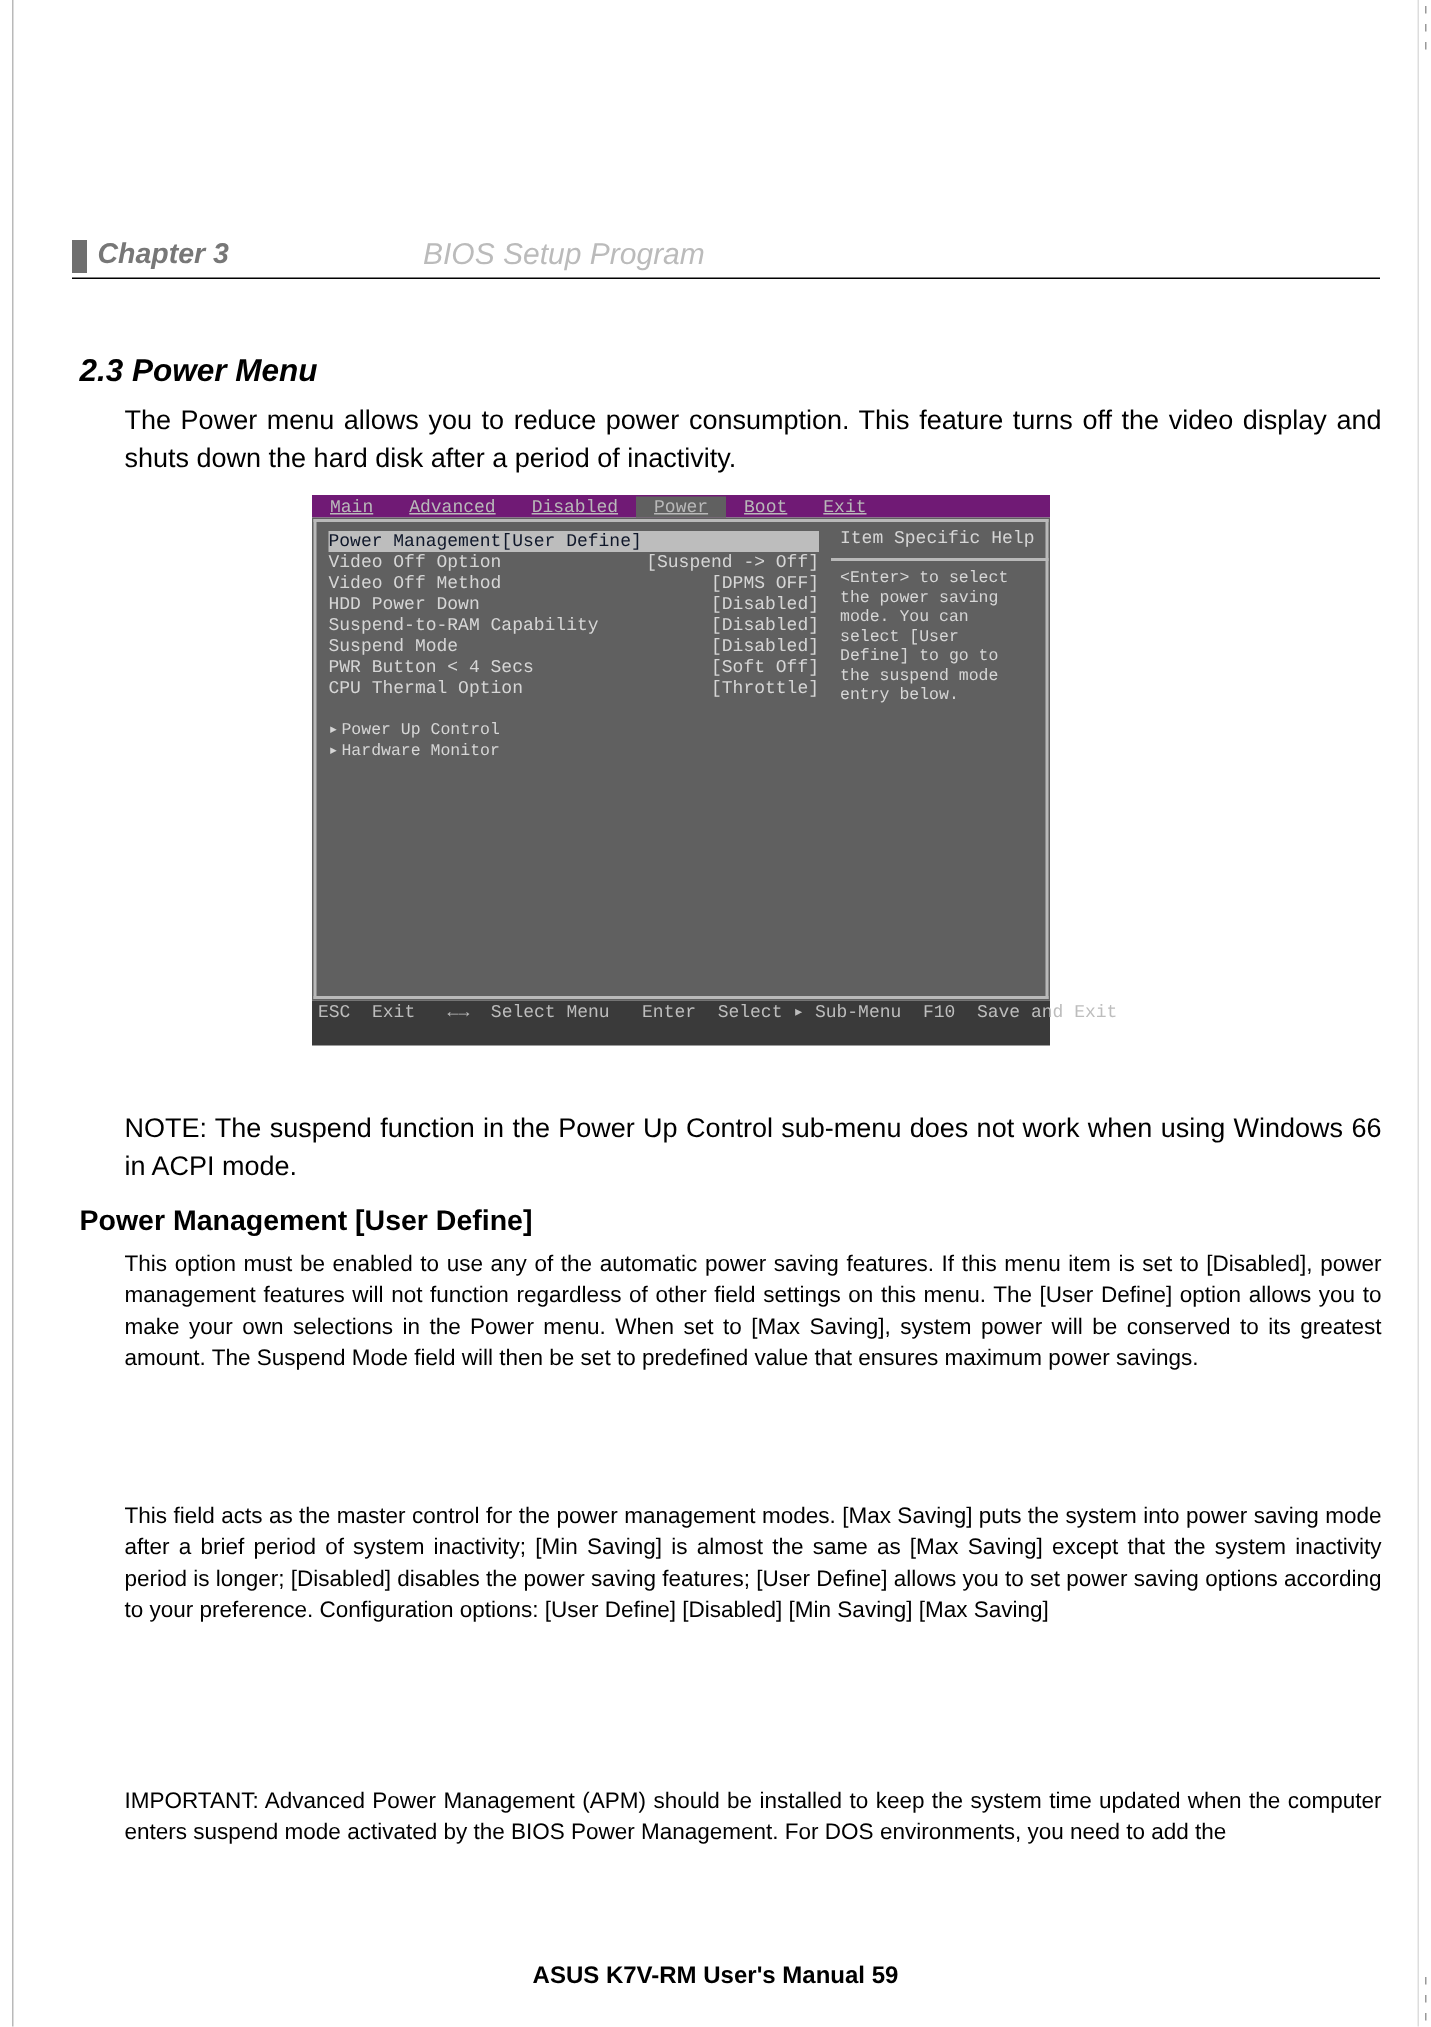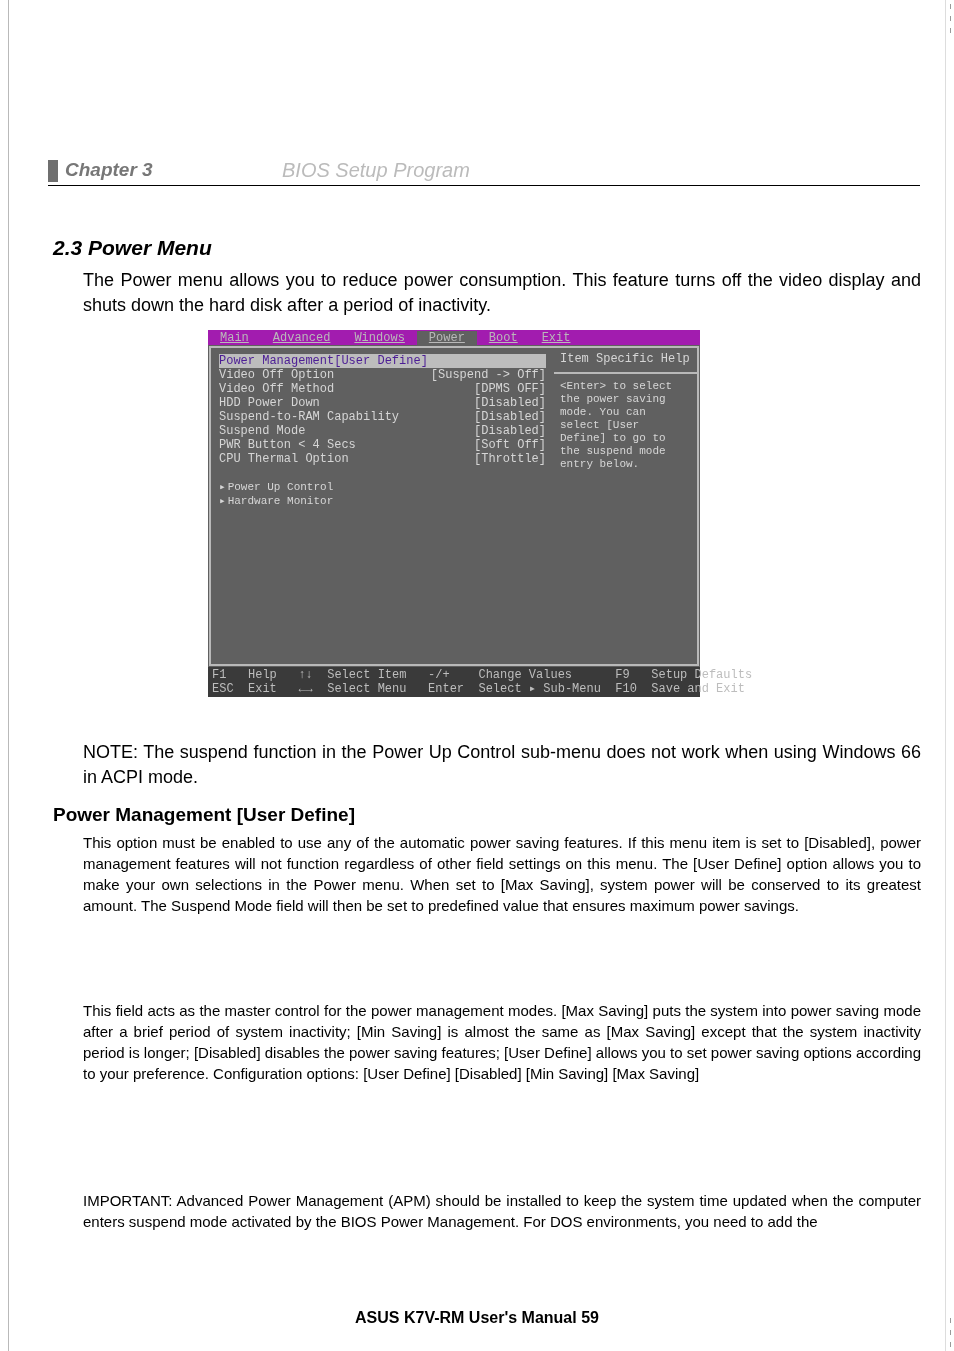--- a/index.html
+++ b/index.html
@@ -73,21 +73,21 @@
   .bios-title {
     text-align: center;
     font-size: 12px;
     color: #c9c9c9;
     background: #606060;
     padding: 0 0 0 0;
     height: 13px; line-height: 13px;
   }
   .bios-tabs {
     display: flex;
-    background: #a21caf;
+    background: #701a75;
     height: 15px;
     font-size: 12px;
     align-items: center;
     color: #b9b9b9;
   }
   .bios-tab {
     padding: 0 12px;
     text-decoration: underline;
     text-underline-offset: 1px;
   }
@@ -106,21 +106,21 @@
     margin: 1px 0 1px 1px;
     padding: 6px 8px;
     font-size: 12px;
     line-height: 14px;
     color: #d6d6d6;
   }
   .bios-left .row { display:flex; justify-content:space-between; }
   .bios-left .row .k { white-space:pre; }
   .bios-left .row .v { white-space:pre; }
   .bios-left .sub { font-size:11px; }
-  .bios-left .hl { background:#bdbdbd; color:#4c1d95; display:inline-block; width:100%; }
+  .bios-left .hl { background:#bdbdbd; color:#0f172a; display:inline-block; width:100%; }
   .tri::before { content:"▸"; margin-right:2px; font-size:11px; }
 
   .bios-right {
     flex: 1;
     display:flex; flex-direction:column;
     margin: 1px 1px 1px 0;
   }
   .bios-right-top {
     border: 2px solid #b9b9b9;
     border-left:none;
@@ -186,21 +186,21 @@
 <div class="subtitle">BIOS Setup Program</div>
 <div class="header-rule"></div>
 
 <div class="section-heading">2.3 Power Menu</div>
 <div class="intro">The Power menu allows you to reduce power consumption. This feature turns off the video display and shuts down the hard disk after a period of inactivity.</div>
 
 <div class="bios">
   <div class="bios-tabs">
     <span class="bios-tab">Main</span>
     <span class="bios-tab">Advanced</span>
-    <span class="bios-tab">Windows</span>
+    <span class="bios-tab">Disabled</span>
     <span class="bios-tab active">Power</span>
     <span class="bios-tab">Boot</span>
     <span class="bios-tab">Exit</span>
   </div>
   <div class="bios-body">
     <div class="bios-left">
       <div class="row hl"><span class="k">Power Management</span><span class="v">[User Define]</span></div>
       <div class="row">
           <span class="k">Video Off Option</span>
           <span class="v">[Suspend -&gt; Off]</span>
@@ -236,21 +236,20 @@
       <div class="row sub">
           <span class="tri k">Hardware Monitor</span>
         </div>
     </div>
     <div class="bios-right">
       <div class="bios-right-top">Item Specific Help</div>
       <div class="bios-right-bot">&lt;Enter&gt; to select the power saving mode. You can select [User Define] to go to the suspend mode entry below.</div>
     </div>
   </div>
   <div class="bios-legend">
-    <div class="r1">F1   Help   ↑↓  Select Item   -/+    Change Values      F9   Setup Defaults</div>
     <div class="r2">ESC  Exit   ←→  Select Menu   Enter  Select ▸ Sub-Menu  F10  Save and Exit</div>
   </div>
 </div>
 
 <div class="after-bios">NOTE: The suspend function in the Power Up Control sub-menu does not work when using Windows 66 in ACPI mode.</div>
 
 <div class="field-block" style="top:804px">
   <div class="field-title">Power Management [User Define]</div>
   <div class="field-body">This option must be enabled to use any of the automatic power saving features. If this menu item is set to [Disabled], power management features will not function regardless of other field settings on this menu. The [User Define] option allows you to make your own selections in the Power menu. When set to [Max Saving], system power will be conserved to its greatest amount. The Suspend Mode field will then be set to predefined value that ensures maximum power savings.</div>
 </div>

